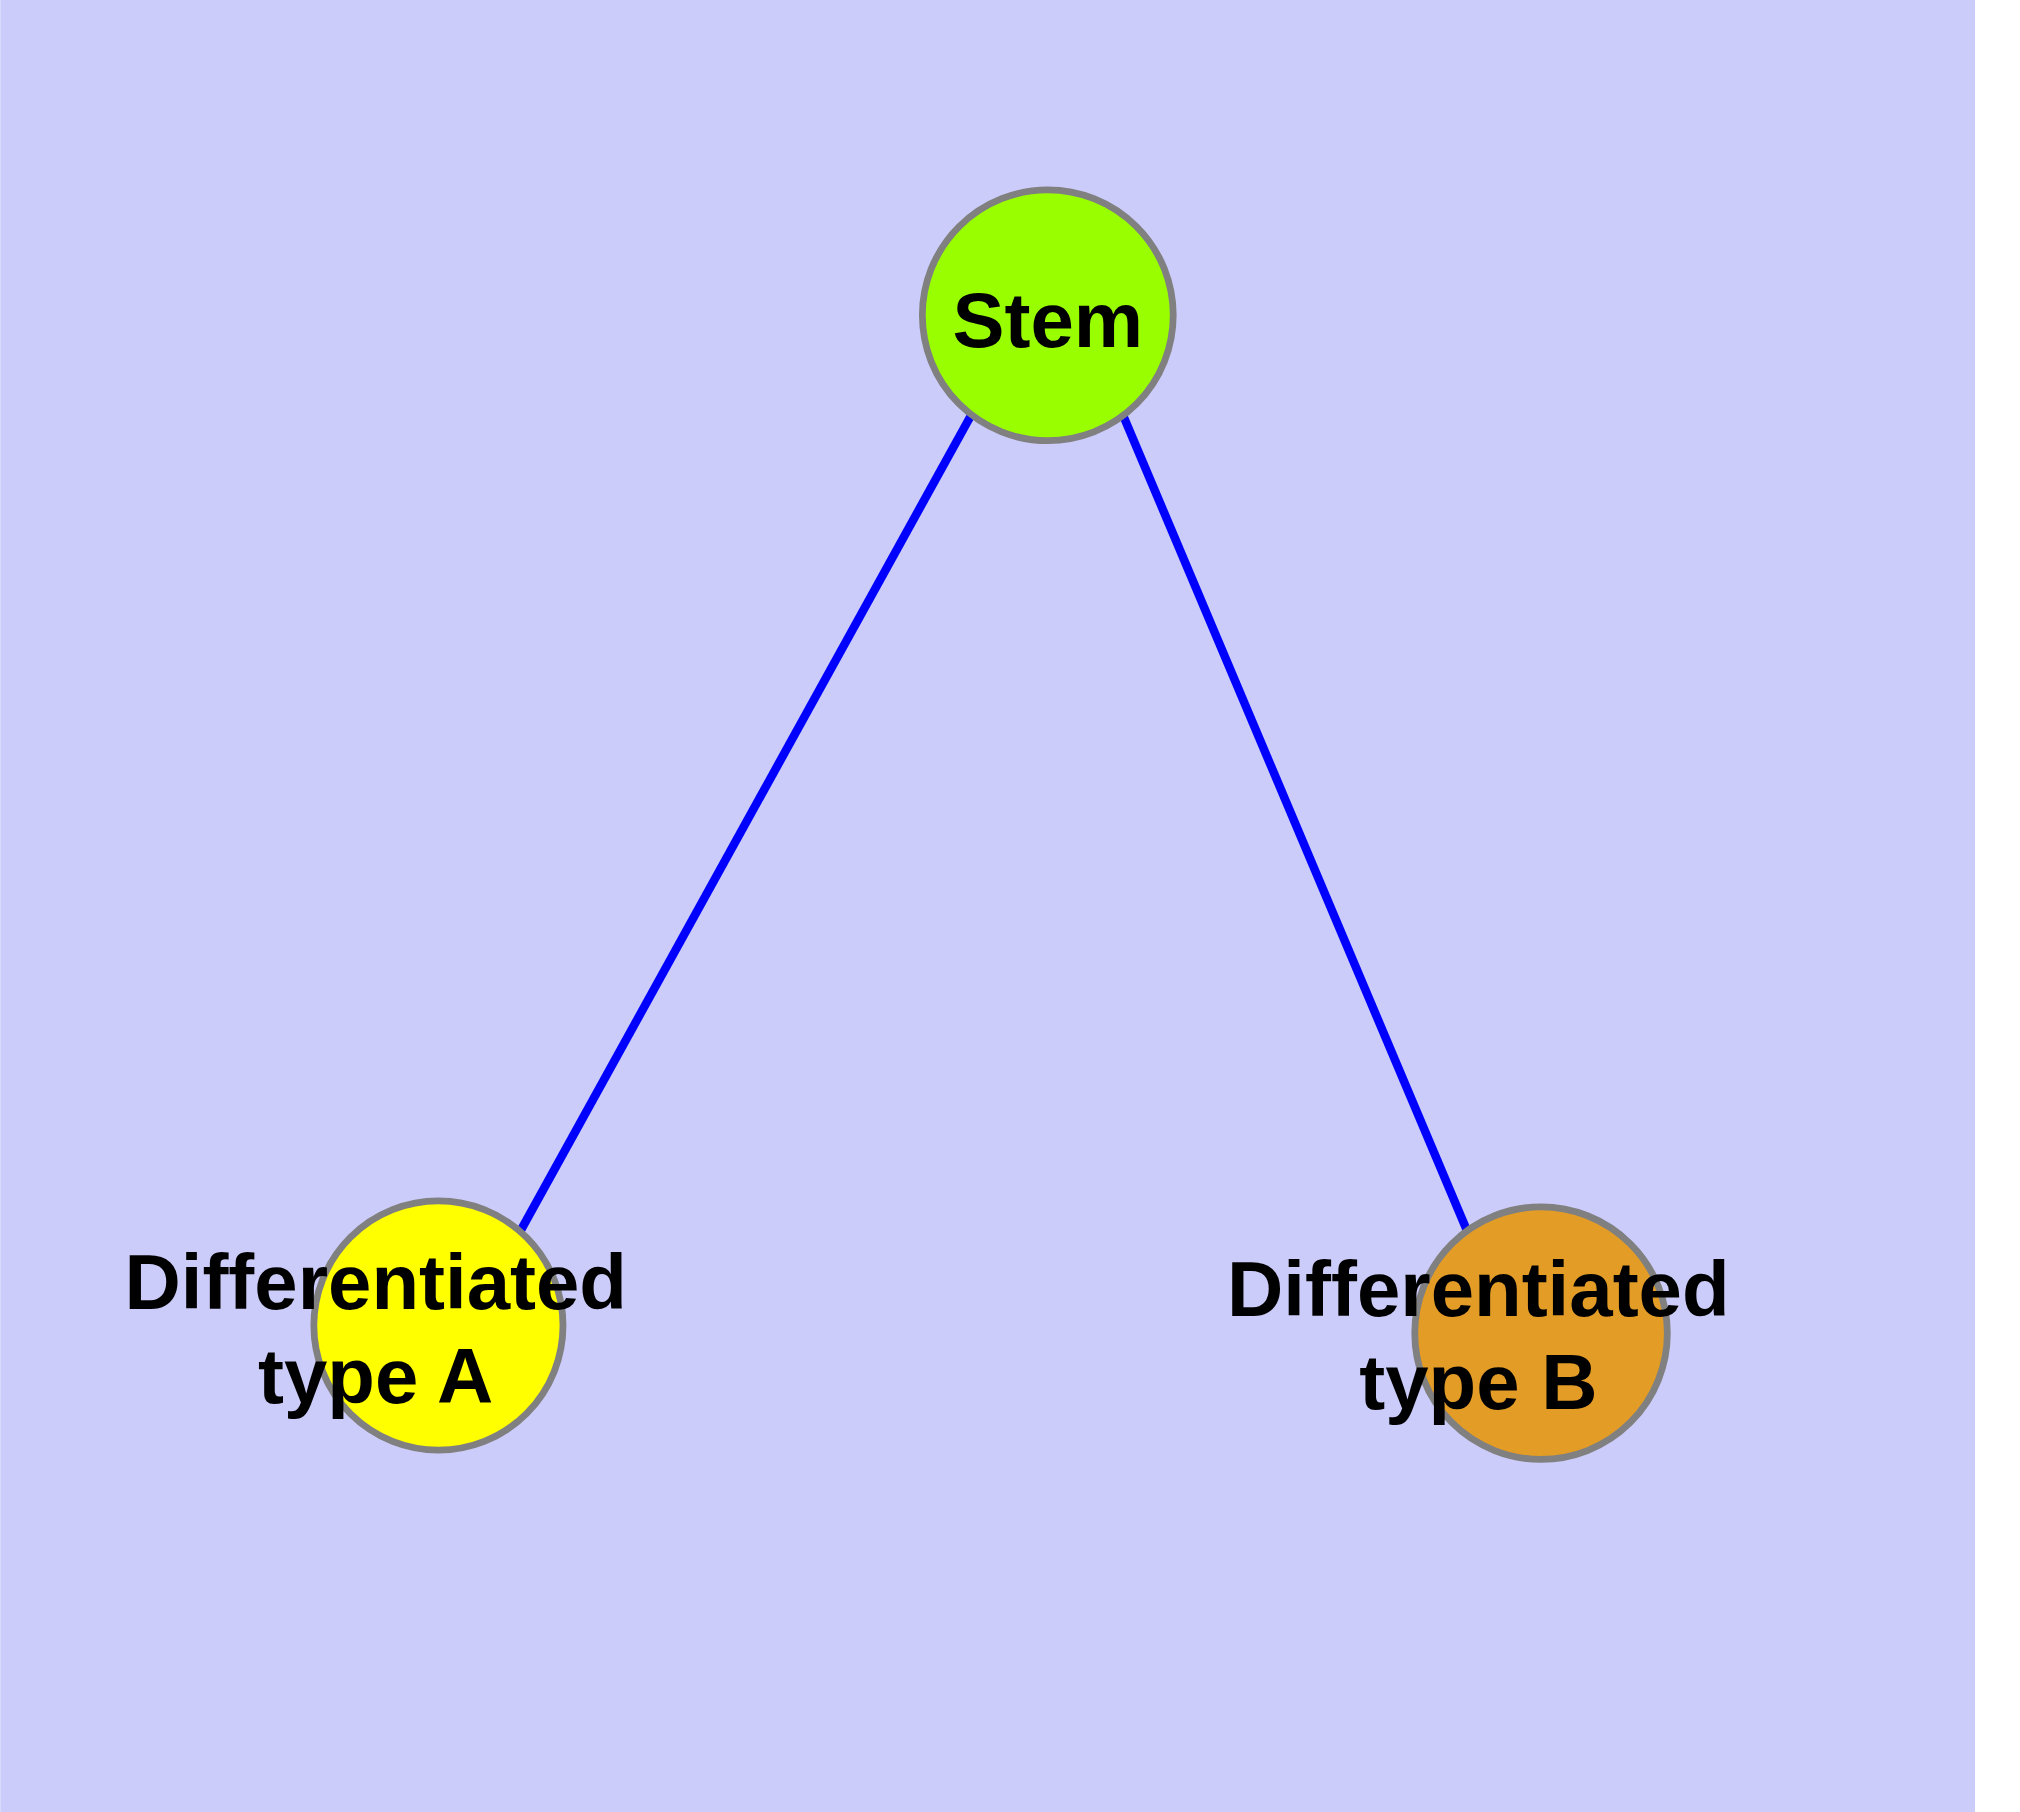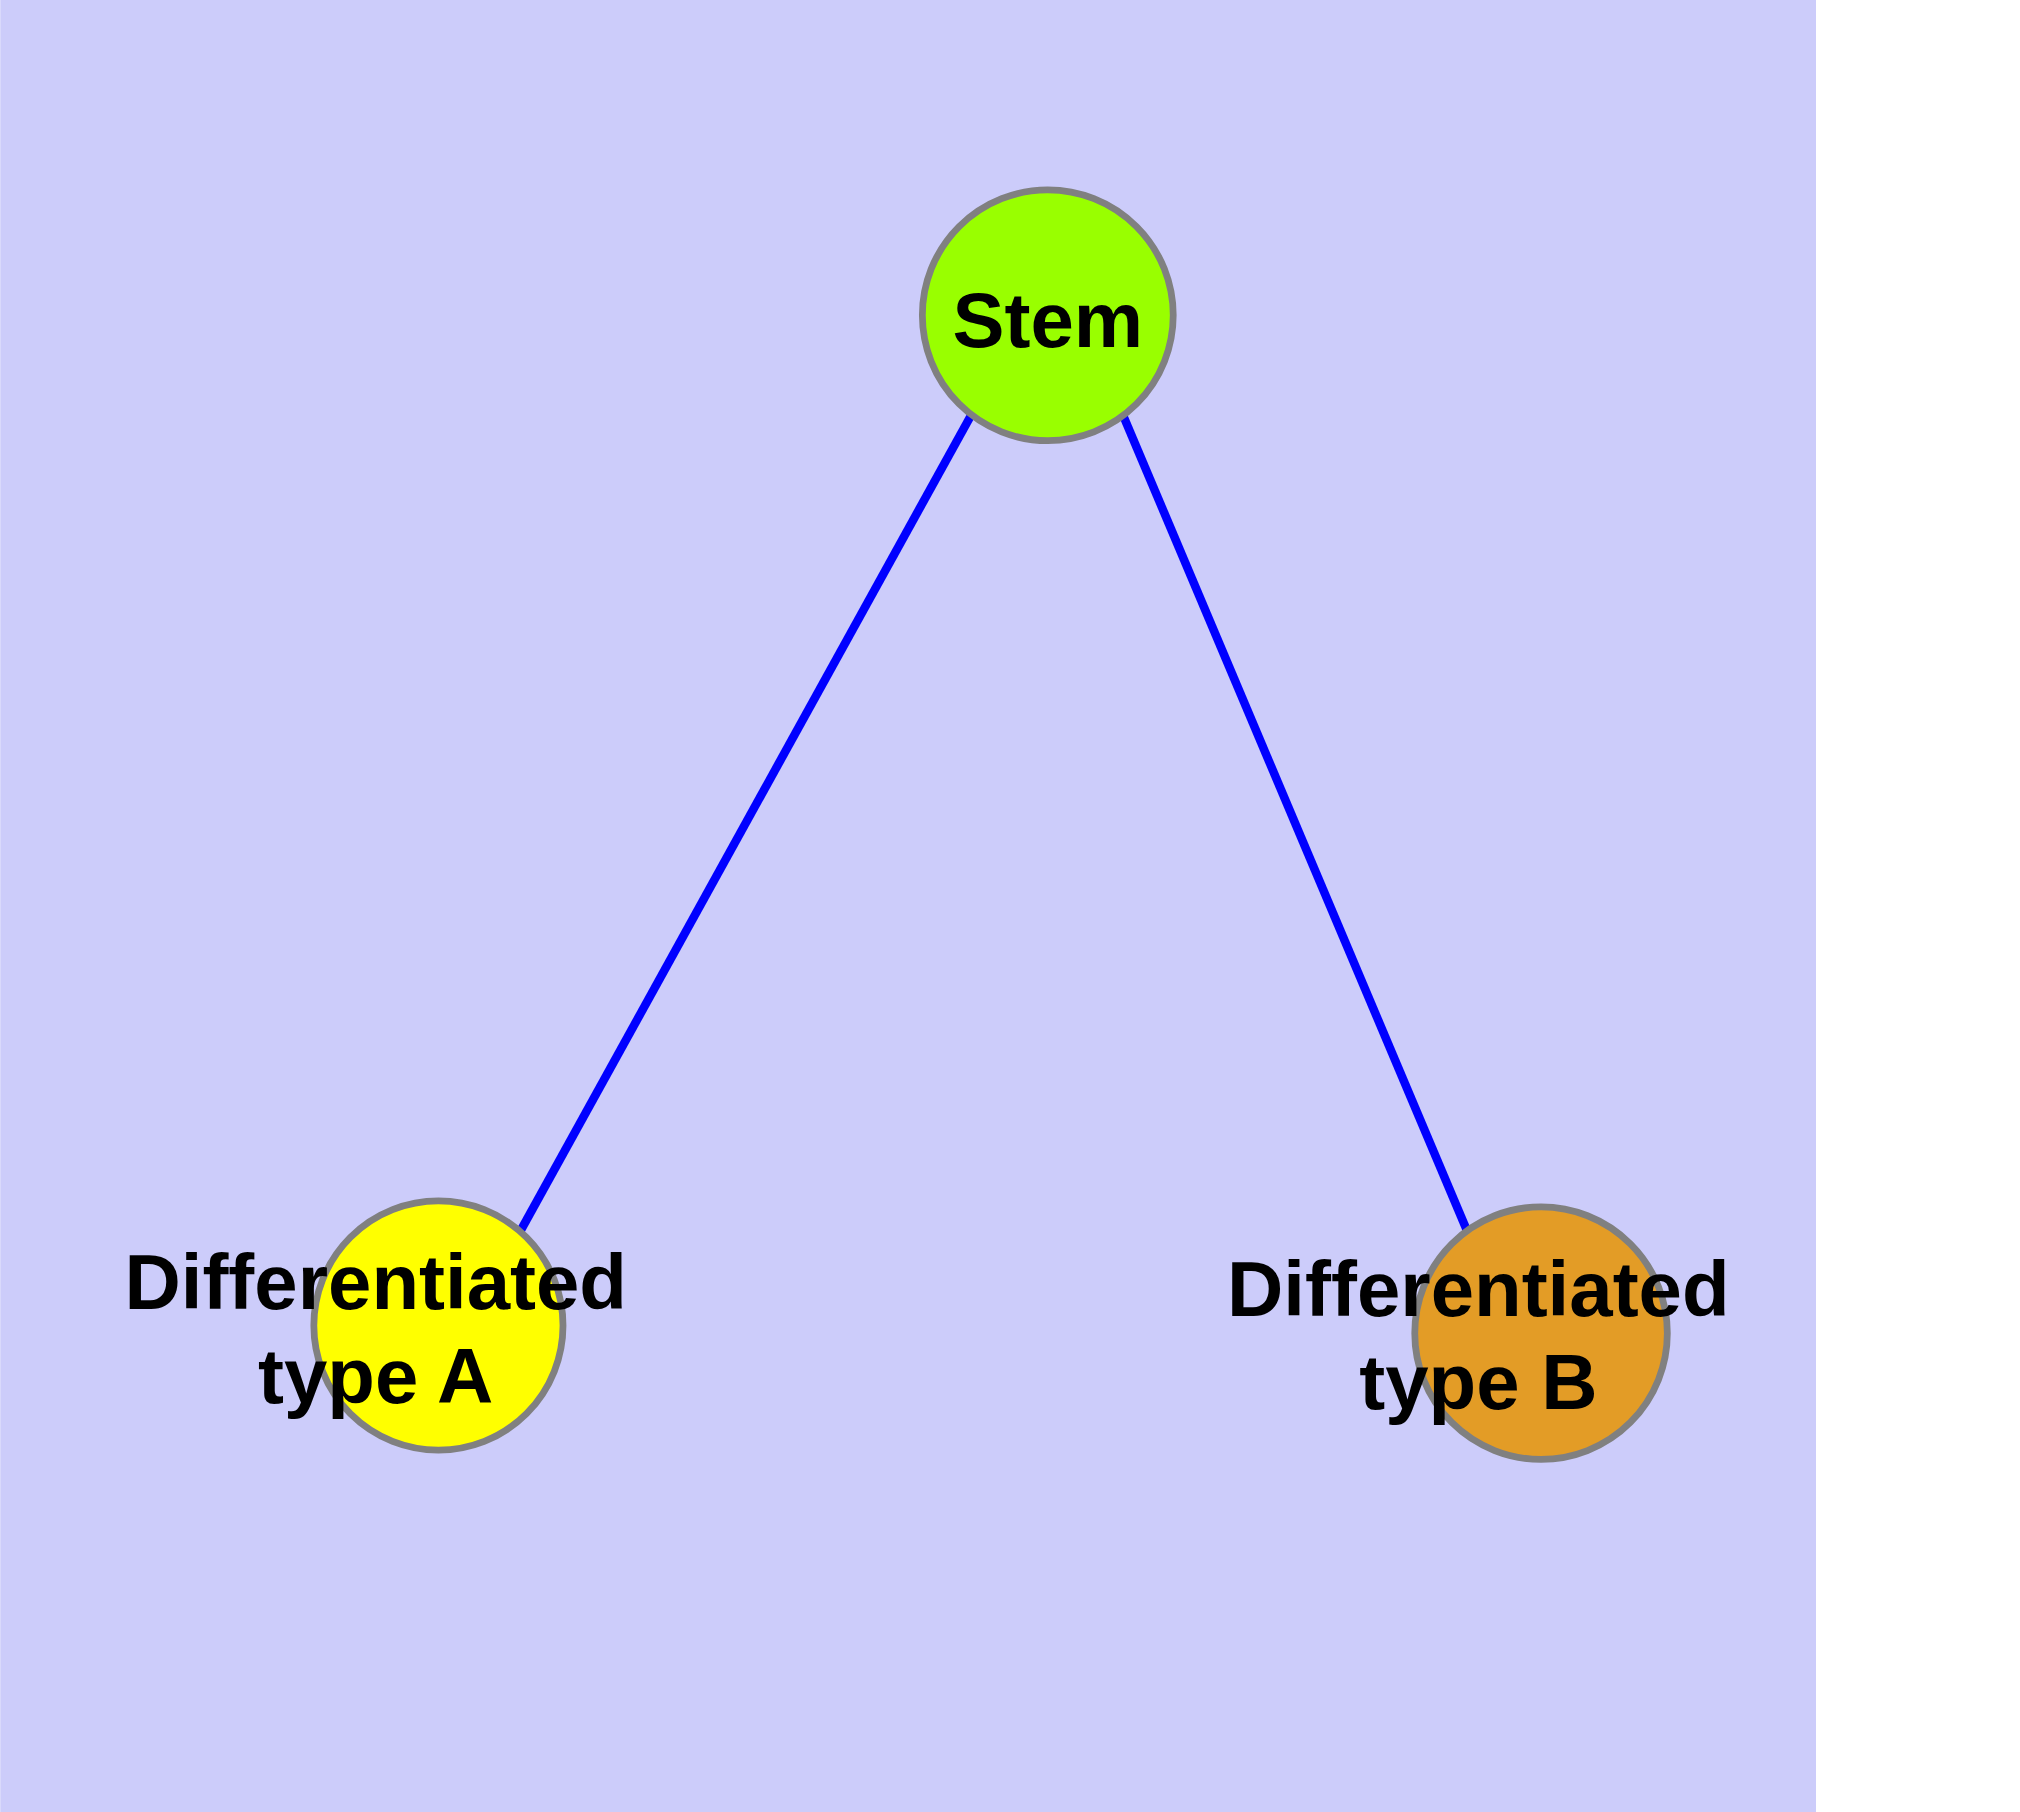--- a/index.html
+++ b/index.html
@@ -22,21 +22,21 @@
     font-family: "Liberation Sans", sans-serif;
     font-weight: bold;
     fill: #000000;
     text-anchor: middle;
     dominant-baseline: alphabetic;
   }
 </style>
 </head>
 <body>
 
-<div id="canvas" style="width: 1816px; height: 1812px; text-align: right;">
+<div id="canvas" style="width: 1975px; height: 1812px; text-align: right;">
   <svg id="graph-svg" viewBox="0 0 2384 2138" width="2021" height="1812">
     <rect id="bg-rect" x="0" y="0" width="2384" height="2138" fill="#ccccfa"></rect>
     <g id="edges-layer">
         <line x1="1146" y1="489" x2="614" y2="1452" stroke="#0000ff" stroke-width="10" stroke-linecap="butt"></line>
         <line x1="1324" y1="488" x2="1731" y2="1453" stroke="#0000ff" stroke-width="10" stroke-linecap="butt"></line>
       </g>
     <g id="nodes-layer">
         <g>
           <circle cx="1236" cy="372" r="148" fill="#99ff00" stroke="#808080" stroke-width="8"></circle>
           <text class="node-label" x="1236" y="409" font-size="92">Stem</text>

